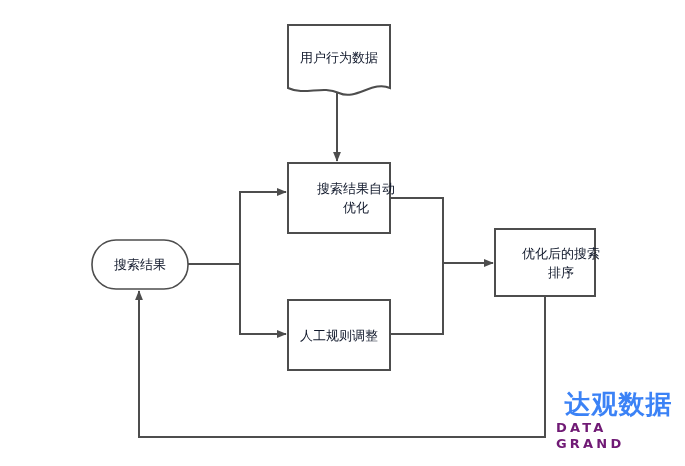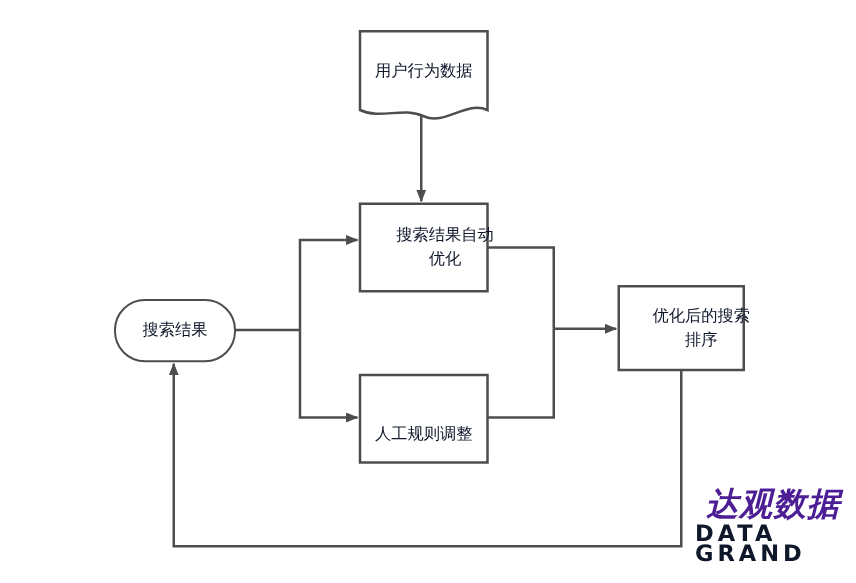--- a/index.html
+++ b/index.html
@@ -44,30 +44,29 @@
     width: 125px;
     height: 56px;
     display: flex;
     flex-direction: column;
     align-items: center;
     justify-content: center;
   }
   #logo-cn {
     font-size: 26px;
     font-weight: bold;
-    color: #4c1d95;
+    color: #3b82f6;
     letter-spacing: 1px;
     line-height: 30px;
     font-family: "DejaVu Sans", "Liberation Sans", sans-serif;
-    font-style: italic;
   }
   #logo-en {
-    font-size: 18px;
+    font-size: 13px;
     font-weight: bold;
-    color: #0f172a;
+    color: #701a75;
     letter-spacing: 3.2px;
     line-height: 16px;
     margin-top: 1px;
     font-family: "DejaVu Sans", "Liberation Sans", sans-serif;
   }
 </style>
 </head>
 <body>
 
 <div id="canvas">
@@ -106,21 +105,21 @@
     <path d="M545,296 L545,437 L139,437 L139,291" fill="none" stroke="#4d4d4d" stroke-width="2" marker-end="url(#arrowhead)"></path>
   </svg>
 
   <div class="node-label" style="left:288px; top:25px; width:102px; height:64px;">用户行为数据</div>
 
   <div class="node-label" style="left:288px; top:163px; width:102px; height:70px;padding-left:17px;">搜索结果自动
 优化</div>
 
   <div class="node-label" style="left:92px; top:240px; width:96px; height:49px;">搜索结果</div>
 
-  <div class="node-label" style="left:288px; top:312px; width:102px; height:70px;">人工规则调整</div>
+  <div class="node-label" style="left:288px; top:300px; width:102px; height:70px;">人工规则调整</div>
 
   <div class="node-label" style="left:495px; top:229px; width:100px; height:67px;padding-left:16px;">优化后的搜索
 排序</div>
 
   <div id="logo">
     <div id="logo-cn">达观数据</div>
     <div id="logo-en">DATA GRAND</div>
   </div>
 
 </div>

